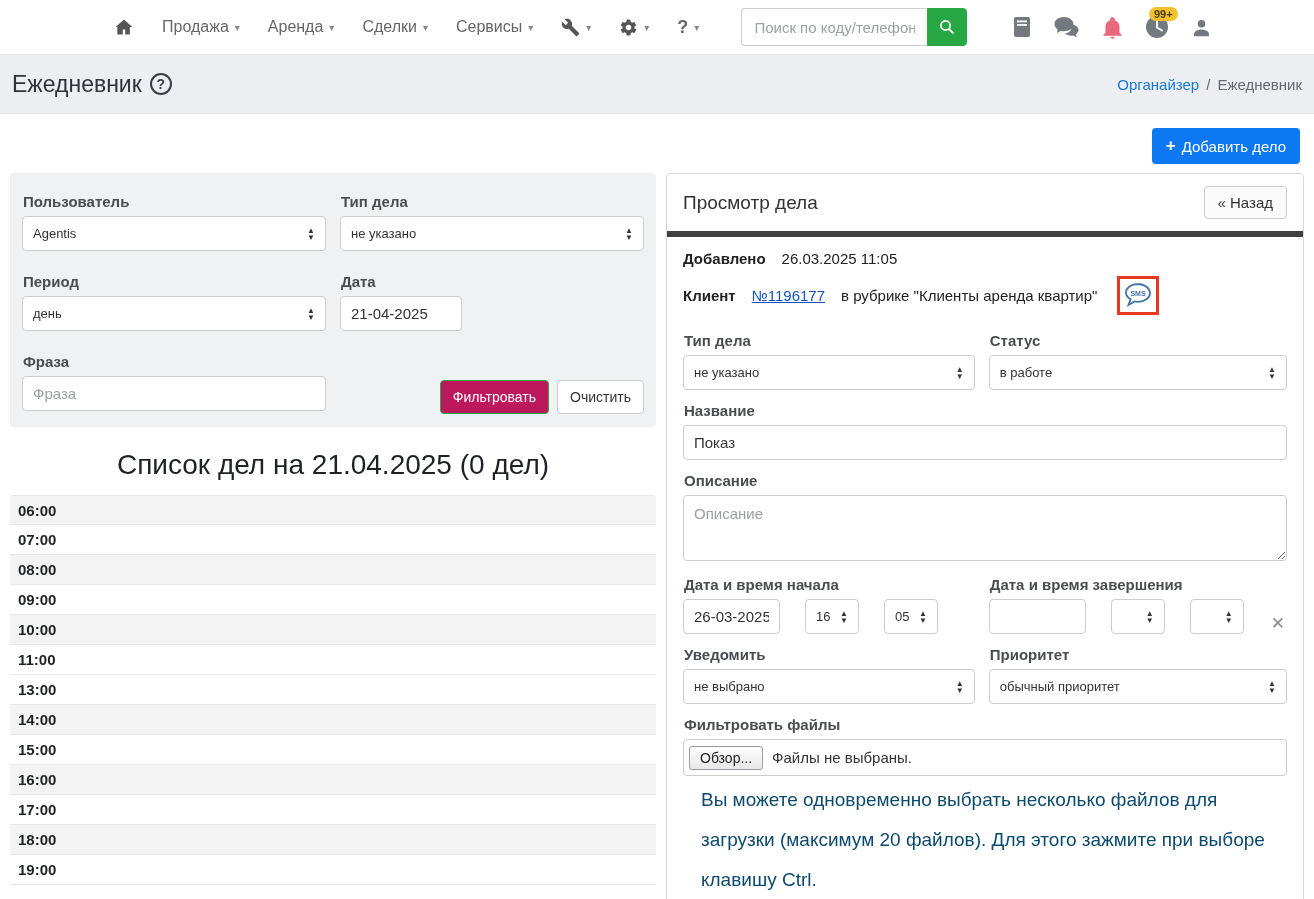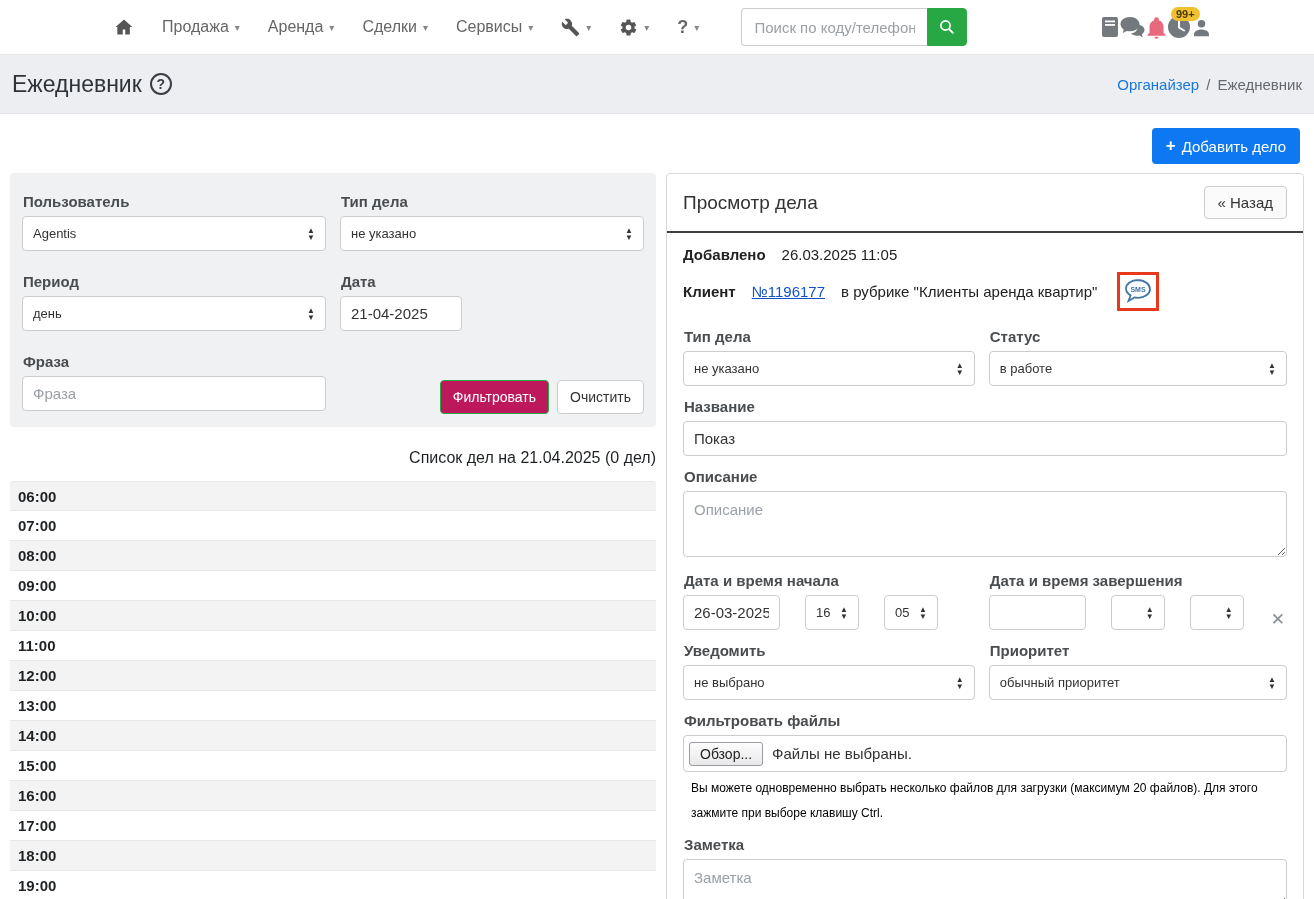--- a/index.html
+++ b/index.html
@@ -15,21 +15,21 @@
               padding:8px 12px; cursor:pointer; white-space:nowrap; }
   .nav-item .caret { font-size:10px; color:#888; }
   .nav-icon svg { display:block; }
   .search-group { display:flex; margin-left:26px; }
   .search-group input { width:186px; height:38px; border:1px solid #ccc; border-right:none;
        border-radius:4px 0 0 4px; padding:0 12px; font-size:15px; color:#333;
        font-family:inherit; background:#fff; }
   .search-group input::placeholder { color:#9aa0a6; }
   .search-btn { width:40px; height:38px; background:#28a745; border:1px solid #28a745;
        border-radius:0 4px 4px 0; display:flex; align-items:center; justify-content:center; cursor:pointer; }
-  .right-icons { margin-left:auto; display:flex; align-items:center; }
+  .right-icons { margin-left:auto; display:flex; align-items:center; gap:22px; }
   .icon-btn { position:relative; cursor:pointer; display:flex; align-items:center; }
   .badge-99 { position:absolute; top:-8px; left:4px; background:#f2c12e; color:#4a3b00;
        font-size:11px; font-weight:bold; padding:1px 5px; border-radius:9px; }
   
   .page-header { height:58px; display:flex; align-items:center; justify-content:space-between; padding:0 12px; }
   .page-title { font-size:23px; color:#2f3236; display:flex; align-items:center; gap:8px; }
   .help-circle { width:22px; height:22px; border:2px solid #3a3d41; border-radius:50%;
        display:inline-flex; align-items:center; justify-content:center;
        font-size:14px; font-weight:bold; color:#3a3d41; }
   .breadcrumb { font-size:15px; color:#65696e; display:flex; gap:7px; }
@@ -54,30 +54,30 @@
   .sel .updown { display:flex; flex-direction:column; line-height:7px; font-size:8px; color:#333; }
   .txt { background:#fff; border:1px solid #ccc; border-radius:4px; height:35px; width:100%;
         padding:8px 10px; font-size:15px; color:#333; font-family:inherit; }
   .txt::placeholder { color:#9aa0a6; }
   .date-input { width:122px; }
   .filter-actions { display:flex; justify-content:flex-end; align-items:flex-end; gap:8px; padding-bottom:1px; }
   .btn { border-radius:4px; font-size:14px; padding:8px 12px; cursor:pointer; font-family:inherit; }
   .btn-green { background:#be185d; border:1px solid #28a745; color:#fff; }
   .btn-light { background:#fff; border:1px solid #ccc; color:#333; }
   
-  .sched-title { text-align:right; font-size:16px; color:#1f2224; margin:22px 0 14px; }
+  .sched-title { text-align:center; font-size:28px; color:#1f2224; margin:22px 0 14px; }
   .time-list { }
   .time-row { height:30px; line-height:30px; padding-left:8px; font-weight:bold; font-size:15px;
         color:#1f2224; border-bottom:1px solid #e8e8e8; cursor:pointer; background:#fff; }
   .time-row.shade { background:#f3f3f3; }
   .time-row:first-child { border-top:1px solid #e8e8e8; border-radius:3px 3px 0 0; }
   
   .panel { border:1px solid #d8d8d8; border-radius:4px; background:#fff; }
   .panel-header { display:flex; align-items:center; justify-content:space-between;
-        padding:12px 16px; border-bottom:2px solid #404040; }
+        padding:12px 16px; border-bottom:6px solid #404040; }
   .panel-title { font-size:19px; color:#333; }
   .back-btn { background:#fbfbfb; border:1px solid #ccc; border-radius:4px; color:#333;
         font-size:15px; padding:7px 13px; cursor:pointer; font-family:inherit; }
   .panel-body { padding:13px 16px 18px; }
   .meta-line { font-size:15px; color:#222; margin-bottom:9px; display:flex; align-items:center; flex-wrap:wrap; gap:16px; }
   .meta-line b { font-weight:bold; }
   .meta-line a { color:#1552c5; text-decoration:underline; cursor:pointer; }
   .sms-highlight { display:inline-flex; border:3px solid #e8391d; padding:3px; margin-left:4px; background:#fff; }
   .sms-btn { cursor:pointer; display:flex; }
   .form-grid { display:grid; grid-template-columns:1fr 1fr; column-gap:14px; }
@@ -88,21 +88,21 @@
   textarea.note { height:48px; }
   .dt-row { display:flex; gap:25px; align-items:flex-end; }
   .dt-row .txt { width:97px; }
   .dt-row .sel { width:54px; flex:none; }
   .clear-x { color:#8a8f94; font-size:17px; font-weight:bold; cursor:pointer; padding:0 2px; }
   .file-box { border:1px solid #ccc; border-radius:4px; height:37px; display:flex;
         align-items:center; padding:0 5px; gap:9px; cursor:pointer; }
   .browse-btn { background:linear-gradient(#fdfdfd,#e8e8e8); border:1px solid #9b9ba3;
         border-radius:3px; font-size:14px; color:#222; padding:3px 10px; cursor:pointer; font-family:inherit; }
   .file-status { font-size:15px; color:#333; }
-  .help-text { font-size:12px; color:#000000; line-height:2.1; margin:4px 8px 2px; }
+  .help-text { font-size:19px; color:#0c4a6e; line-height:2.1; margin:4px 18px 2px; }
 </style>
 </head>
 <body>
 
 <div class="navbar">
   <div class="navbar-inner">
     <span class="nav-item nav-icon">
       <svg width="20" height="20" viewBox="0 0 24 24" fill="#555">
           <path d="M12 3l10 9h-3v9h-5.5v-6h-3v6H4v-9H1.9z"></path>
         </svg>
@@ -253,21 +253,20 @@
 
       <div class="sched-title">Список дел на 21.04.2025 (0 дел)</div>
 
       <div class="time-list">
           <div class="time-row shade">06:00</div>
           <div class="time-row">07:00</div>
           <div class="time-row shade">08:00</div>
           <div class="time-row">09:00</div>
           <div class="time-row shade">10:00</div>
           <div class="time-row">11:00</div>
-          <div class="time-row shade">12:00</div>
           <div class="time-row">13:00</div>
           <div class="time-row shade">14:00</div>
           <div class="time-row">15:00</div>
           <div class="time-row shade">16:00</div>
           <div class="time-row">17:00</div>
           <div class="time-row shade">18:00</div>
           <div class="time-row">19:00</div>
         </div>
     </div>
 

